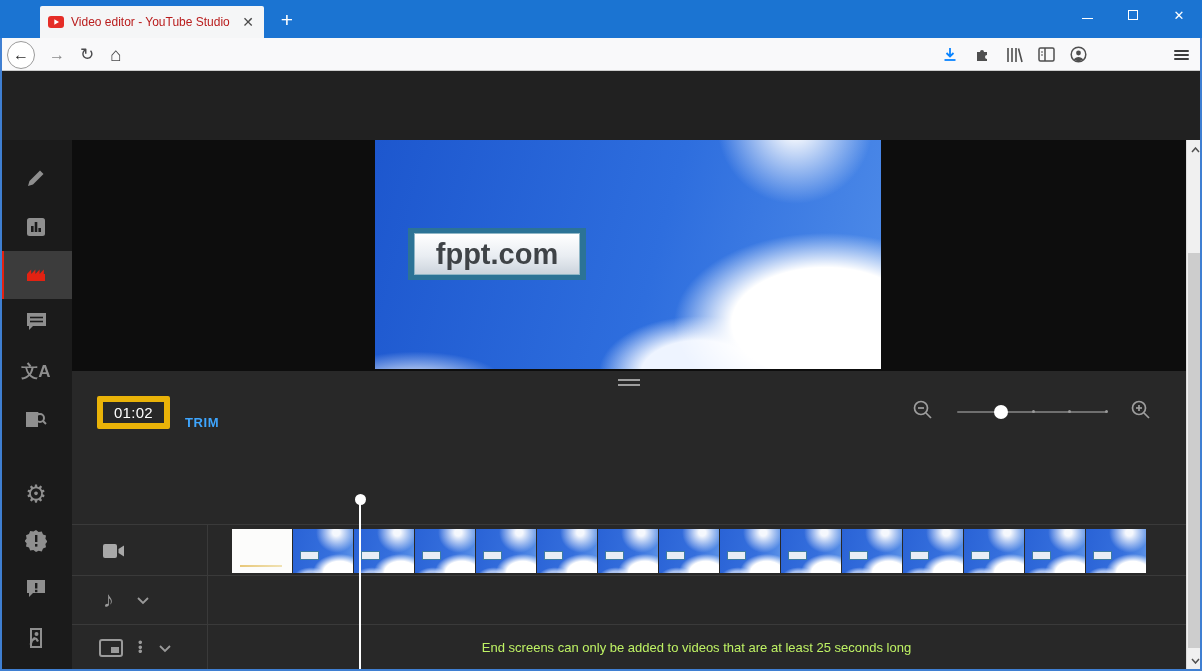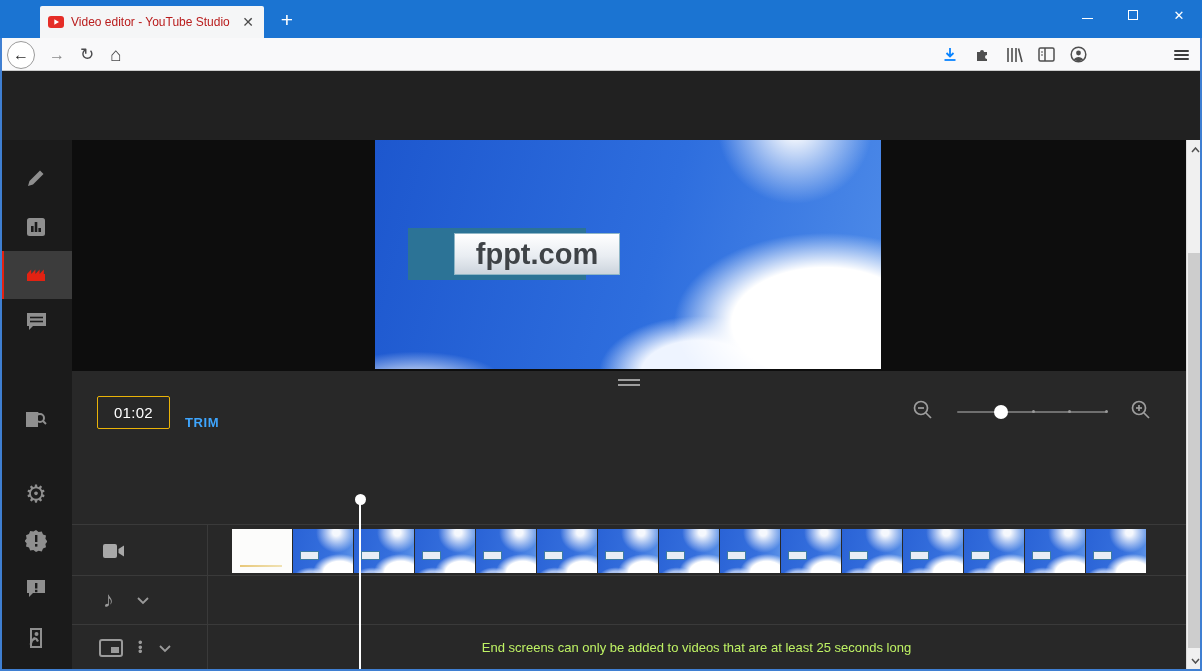--- a/index.html
+++ b/index.html
@@ -63,28 +63,28 @@
   
   #preview { position:absolute; left:72px; top:140px; width:1114px; height:231px; background:#0d0d0d; }
   #video { position:absolute; left:303px; top:0; width:506px; height:229px;
     background:
       radial-gradient(circle at 83% -6%, rgba(255,255,255,.95) 0 2%, rgba(255,255,255,0) 16%),
       radial-gradient(ellipse 44% 58% at 89% 80%, #ffffff 0 42%, rgba(255,255,255,0) 68%),
       radial-gradient(ellipse 30% 38% at 64% 102%, #eef4ff 0 38%, rgba(238,244,255,0) 66%),
       radial-gradient(ellipse 26% 20% at 8% 106%, rgba(255,255,255,.55) 0 30%, rgba(255,255,255,0) 68%),
       linear-gradient(105deg,#1d57ce 0%, #2e6ede 55%, #4f8ce9 100%); }
   #watermark { position:absolute; left:33px; top:88px; width:178px; height:52px; background:#2c7396; padding:5px 6px; }
-  #watermark .inner { width:100%; height:100%; background:linear-gradient(180deg,#ffffff 0%,#e9edf2 55%,#ccd4dd 100%); border:1px solid #8fb6c6; display:flex; align-items:center; justify-content:center;margin-left:40px; }
+  #watermark .inner { width:100%; height:100%; background:linear-gradient(180deg,#ffffff 0%,#e9edf2 55%,#ccd4dd 100%); border:1px solid #8fb6c6; display:flex; align-items:center; justify-content:center; }
   #watermark .inner span { font-size:29px; font-weight:700; color:#3f4347; letter-spacing:0; }
 
   
   #panel { position:absolute; left:72px; top:371px; width:1114px; height:300px; background:#282828; }
   #drag-handle { position:absolute; left:546px; top:5px; width:22px; }
   #drag-handle .hbar { height:2px; background:#9e9e9e; margin:3px 0; }
-  #timebox { position:absolute; left:25px; top:25px; width:73px; height:33px; border:1px solid #eab308; border-radius:2px; color:#fff; font-size:15px; display:flex; align-items:center; justify-content:center; letter-spacing:.3px; }
+  #timebox { position:absolute; left:25px; top:25px; width:73px; height:33px; border:6px solid #eab308; border-radius:2px; color:#fff; font-size:15px; display:flex; align-items:center; justify-content:center; letter-spacing:.3px; }
   #trim { position:absolute; left:113px; top:44px; color:#3ea6ff; font-size:13px; font-weight:700; letter-spacing:.6px; }
   #zoomctl { position:absolute; left:840px; top:28px; width:250px; height:26px; }
   #zslider { position:absolute; left:45px; top:12px; width:150px; height:2px; background:#6f6f6f; border-radius:1px; }
   .zdot { position:absolute; top:-1px; width:3px; height:3px; border-radius:50%; background:#9a9a9a; }
   #zhandle { position:absolute; left:45px; top:6px; width:14px; height:14px; border-radius:50%; background:#fff; }
   #zoom-out { position:absolute; left:0; top:0; } #zoom-in { position:absolute; left:218px; top:0; }
 
   #ruler { position:absolute; left:0; top:84px; width:1114px; height:69px; }
   .tick { position:absolute; top:15px; width:1px; height:54px; background:#4d4d4d; }
   .tick-label { position:absolute; top:17px; color:#9e9e9e; font-size:12px; white-space:nowrap; }
@@ -290,20 +290,23 @@
           <path d="M2 9 L6.2 4.5 V9 L10.4 4.5 V9 L14.6 4.5 V9 L18.8 4.5 V9 H20 V16 H2 Z" fill="currentColor"></path>
         </svg>
     </div>
     <div class="sb-item" style="top:158px;">
       <svg width="21" height="20" viewBox="0 0 21 20">
           <path d="M1 1h19v13H7l-4 4v-4H1z" fill="currentColor"></path>
           <line x1="4" y1="5.5" x2="17" y2="5.5" stroke="#1b1b1b" stroke-width="1.6"></line>
           <line x1="4" y1="9.5" x2="17" y2="9.5" stroke="#1b1b1b" stroke-width="1.6"></line>
         </svg>
     </div>
+    <div class="sb-item" style="top:207px;">
+      <span class="sb-text">文A</span>
+    </div>
     <div class="sb-item" style="top:255px;">
       <svg width="22" height="20" viewBox="0 0 22 20">
           <path d="M1 3h12l2 3h-2v12H1z" fill="currentColor"></path>
           <circle cx="15" cy="9" r="4" fill="none" stroke="currentColor" stroke-width="2"></circle>
           <line x1="18" y1="12" x2="21" y2="15" stroke="currentColor" stroke-width="2"></line>
         </svg>
     </div>
     <div class="sb-item" style="top:330px;">
       <span class="sb-text" style="font-size:24px;">⚙</span>
     </div>

